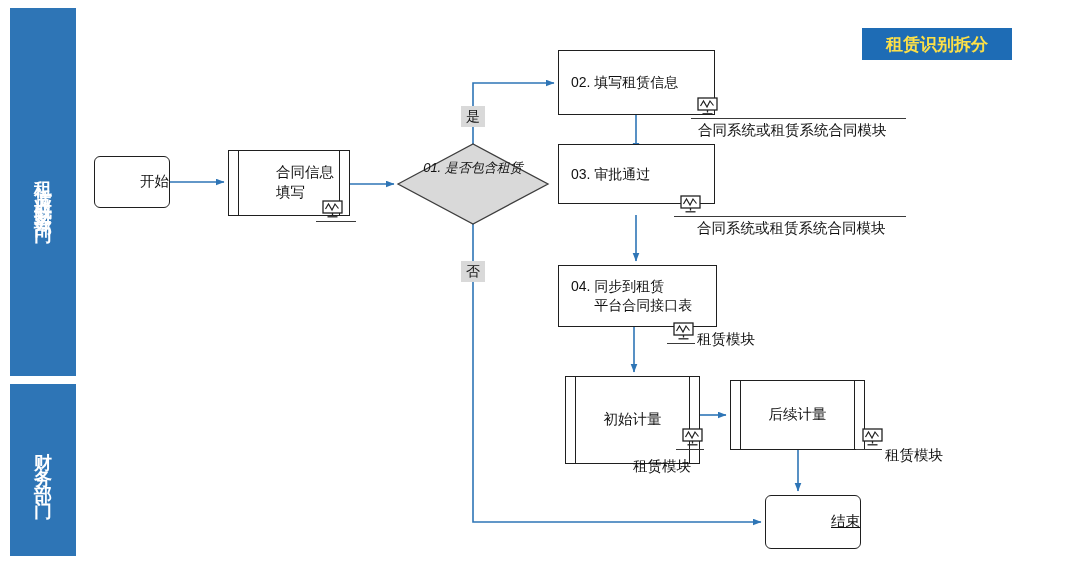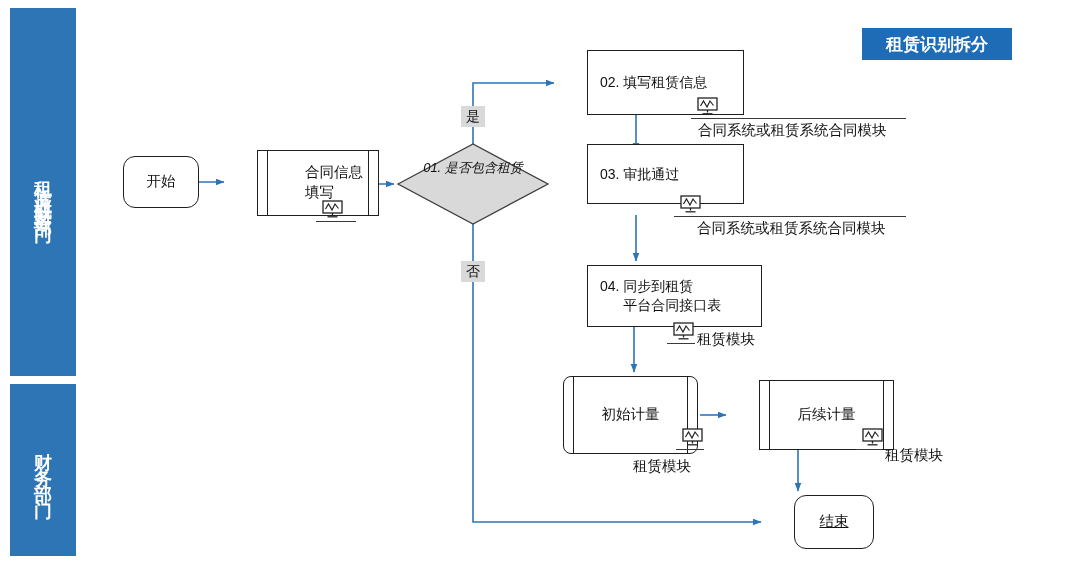--- a/index.html
+++ b/index.html
@@ -7,25 +7,25 @@
   body { font-family:"Liberation Sans","DejaVu Sans",sans-serif; color:#111; }
   .canvas { position:relative; width:1080px; height:563px; background:#fff; overflow:hidden; }
   .edges { position:absolute; left:0; top:0; }
   .edge { fill:none; stroke:var(--arrow-blue,#2E75B6); stroke-width:1.6; }
   .arrowfill { fill:var(--arrow-blue,#2E75B6); }
   .diamond-shape { fill:var(--diamond-fill,#D9D9D9); stroke:#3d3d3d; stroke-width:1.3; }
 
   .lane { position:absolute; background:var(--lane-blue,#2E75B6); display:flex; align-items:center; justify-content:center; }
   .lane-text { writing-mode:vertical-rl; text-orientation:upright; color:#fff; font-weight:700; font-size:18px; }
 
-  .badge { position:absolute; background:var(--badge-blue,#1E6CB5); color:#ffffff; display:flex; align-items:center; justify-content:center; font-weight:700; font-size:17px; }
+  .badge { position:absolute; background:var(--badge-blue,#1E6CB5); color:#fde047; display:flex; align-items:center; justify-content:center; font-weight:700; font-size:17px; }
 
-  .node { position:absolute; background:#fff; border:1.4px solid #1f1f1f; display:flex; align-items:center; justify-content:center; font-size:14.5px; line-height:1.35; text-align:center;margin-left:29px; }
+  .node { position:absolute; background:#fff; border:1.4px solid #1f1f1f; display:flex; align-items:center; justify-content:center; font-size:14.5px; line-height:1.35; text-align:center; }
   .node span { white-space:pre; }
-  .rounded { border-radius:12px; }
+  .rounded { border-radius:6px;justify-content:flex-end; }
   .subprocess .bars { position:absolute; top:-1px; bottom:-1px; left:9px; right:9px; border-left:1.4px solid #1f1f1f; border-right:1.4px solid #1f1f1f; pointer-events:none; }
   .subprocess span { text-align:left; }
   .step { justify-content:flex-start; padding-left:12px; }
   .step span { text-align:left; font-size:14px; }
 
   .diamond-label { position:absolute; display:flex; align-items:center; justify-content:center; font-size:13px; white-space:pre; }
   .conn-label { position:absolute; width:24px; height:21px; background:var(--connector-label-bg,#D9D9D9); display:flex; align-items:center; justify-content:center; font-size:14px; }
 
   .note-icon { position:absolute; line-height:0; }
   .note-line { position:absolute; display:block; height:0; border-top:1.2px solid #3a3a3a; }
@@ -80,36 +80,36 @@
   <div class="conn-label" style="left:461px;top:261px;">否</div>
 
   <div class="node step" style="left:558px;top:50px;width:157px;height:65px;">
     <span>02. 填写租赁信息</span>
   </div>
 
   <div class="node step" style="left:558px;top:144px;width:157px;height:60px;">
     <span>03. 审批通过</span>
   </div>
 
-  <div class="node step" style="left:558px;top:265px;width:175px;height:62px;">
+  <div class="node step" style="left:558px;top:265px;width:159px;height:62px;">
     <span>04. 同步到租赁
       平台合同接口表</span>
   </div>
 
-  <div class="node subprocess" style="left:534px;top:376px;width:135px;height:78px;border-radius:8px;">
+  <div class="node subprocess" style="left:565px;top:376px;width:135px;height:88px;">
     <i class="bars"></i>
     <span>初始计量</span>
   </div>
 
   <div class="node subprocess" style="left:730px;top:380px;width:135px;height:70px;">
     <i class="bars"></i>
     <span>后续计量</span>
   </div>
 
-  <div class="node rounded" style="left:765px;top:495px;width:80px;height:54px;text-decoration:underline;">
+  <div class="node rounded" style="left:765px;top:495px;width:96px;height:54px;text-decoration:underline;">
     <span>结束</span>
   </div>
 
   <span class="note-icon" style="left:322px;top:200px;">
     <svg width="21" height="19" viewBox="0 0 21 19">
         <rect x="1" y="1" width="19" height="12" fill="#fff" stroke="#222" stroke-width="1.3"></rect>
         <polyline points="3.5,9 6.5,4 10,10 13,4 16.5,8.5" fill="none" stroke="#222" stroke-width="1.2"></polyline>
         <line x1="10.5" y1="13" x2="10.5" y2="15.5" stroke="#222" stroke-width="1.3"></line>
         <line x1="5.5" y1="16.8" x2="15.5" y2="16.8" stroke="#222" stroke-width="1.3"></line>
       </svg>

